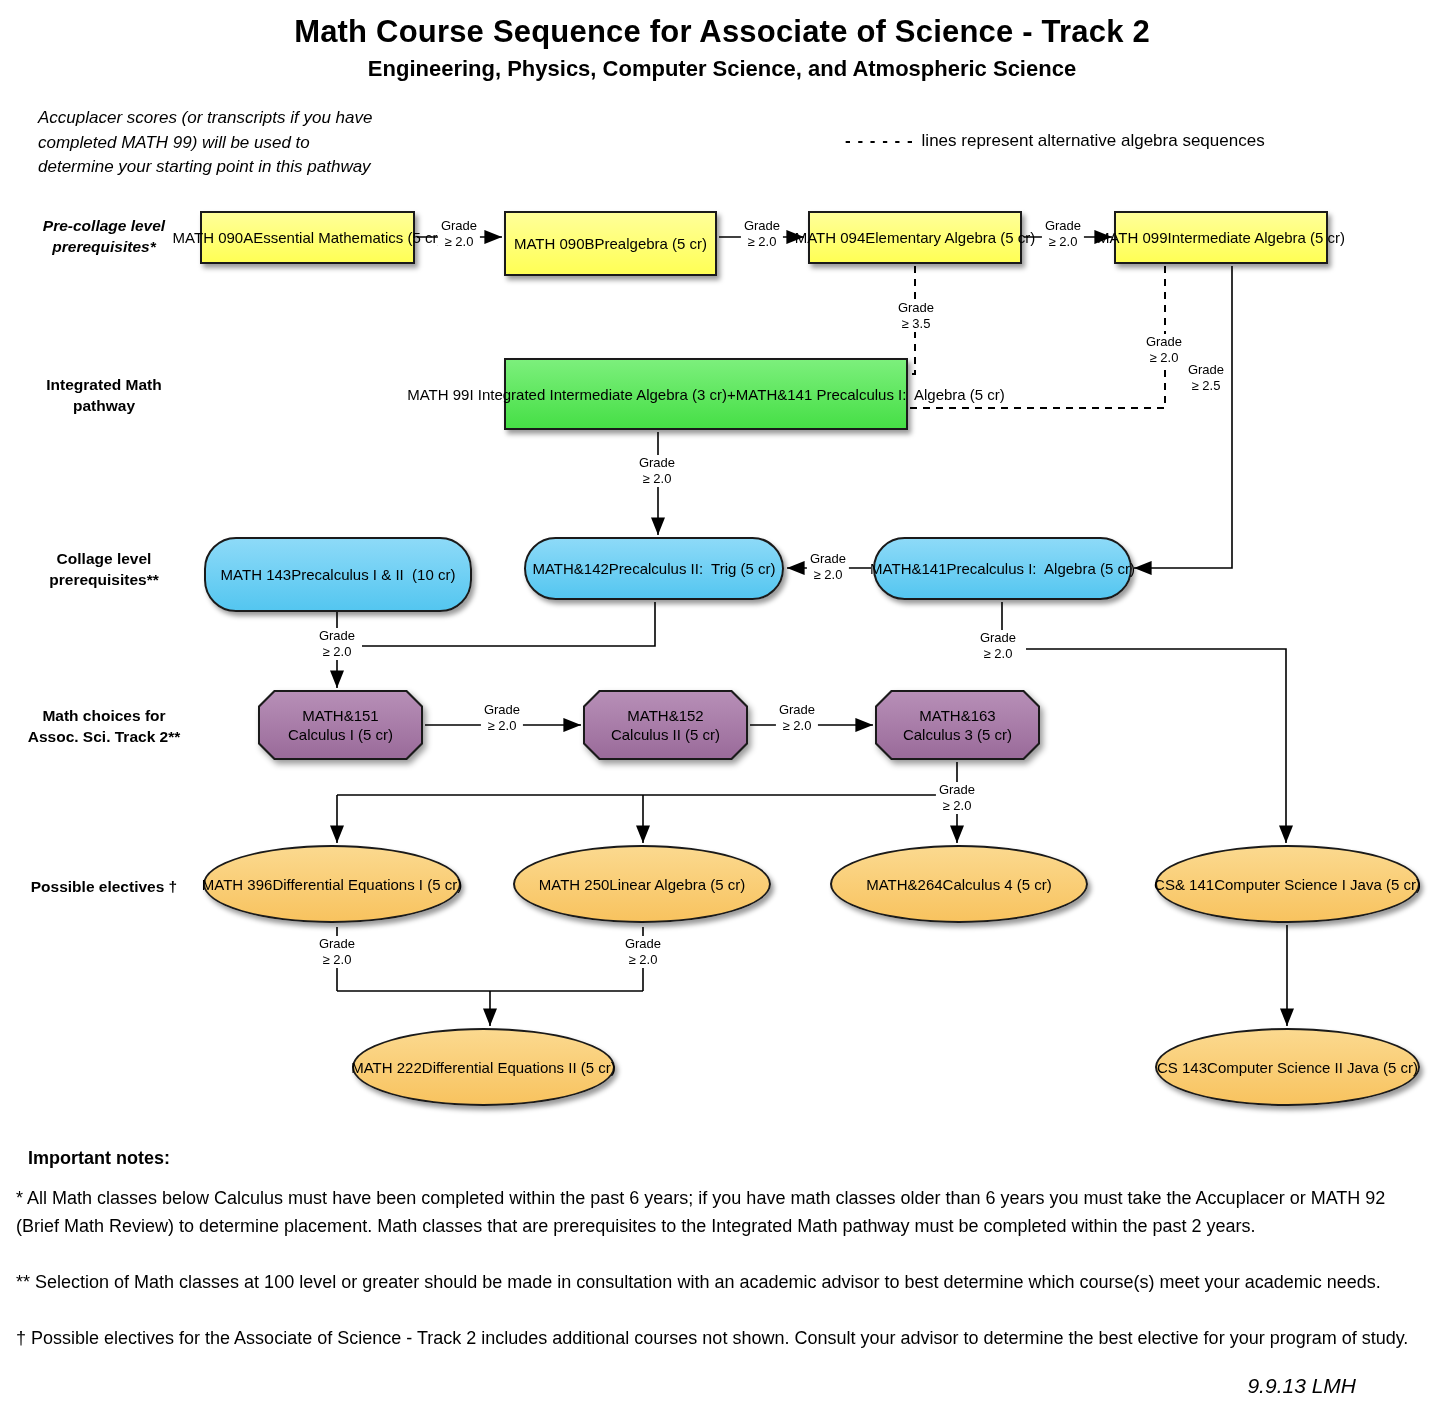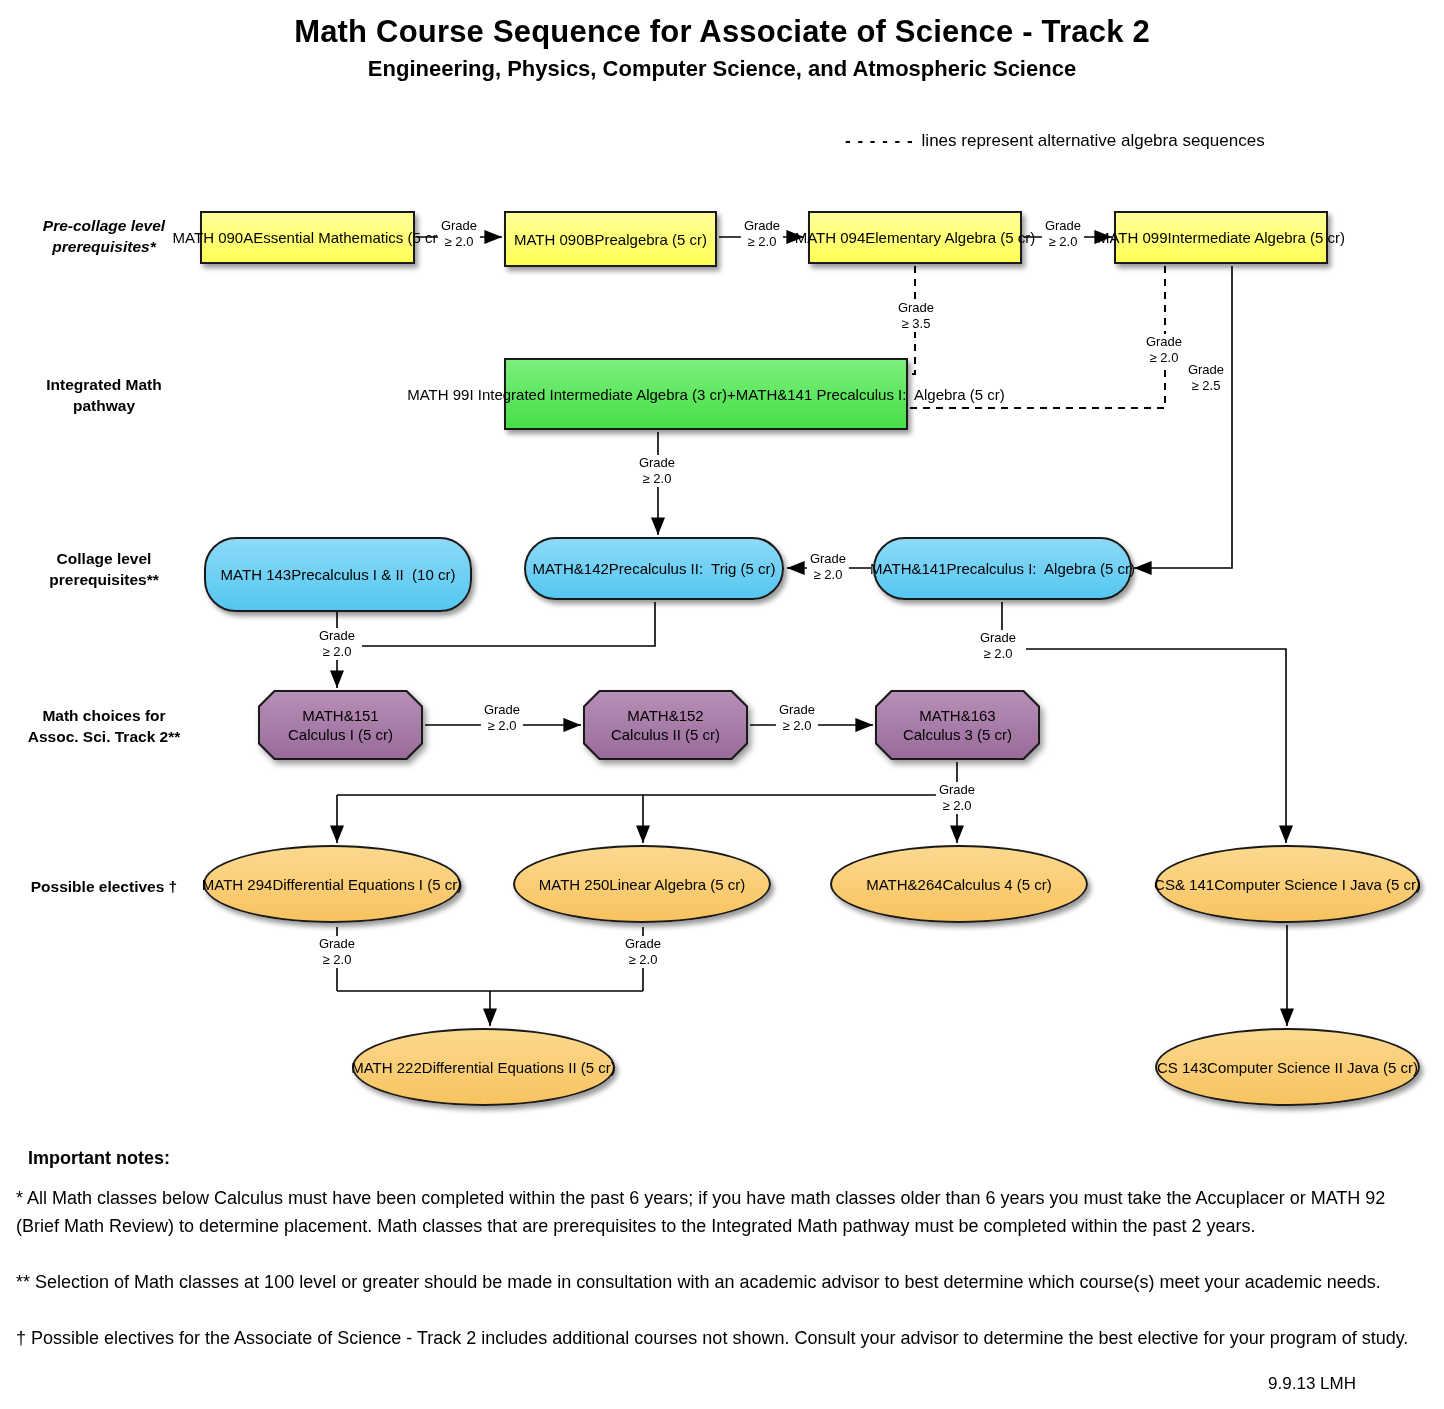--- a/index.html
+++ b/index.html
@@ -38,29 +38,32 @@
     text-align:center; font-size:15px; line-height:19px; }
 
   .grade {
     position:absolute; z-index:3; transform:translateX(-50%);
     background:#ffffff; font-size:13px; line-height:16px; text-align:center; padding:0 3px; white-space:pre;
   }
 
   .notes { left:16px; top:1133px; width:1414px; font-size:18px; line-height:1.55; }
   .notes h3 { margin:12px; font-size:18px; }
   .notes p { margin:0 0 28px 0; }
-  .footer { right:88px; top:1374px; font-size:17px; }
+  .footer { right:88px; top:1374px; font-size:21px;font-style:italic; }
 </style>
 </head>
 <body>
 
 <div id="stage">
 
   <div class="abs pagetitle">Math Course Sequence for Associate of Science - Track 2</div>
   <div class="abs pagesub">Engineering, Physics, Computer Science, and Atmospheric Science</div>
+  <div class="abs intro">Accuplacer scores (or transcripts if you have
+completed MATH 99) will be used to
+determine your starting point in this pathway</div>
 
   <div class="abs legend">
     <span class="dashes">- - - - - -</span><span>lines represent alternative algebra sequences</span>
   </div>
 
   <div class="abs rowlabel" style="left:13px; top:216px; width:182px;font-style:italic;">Pre-collage level
 prerequisites*</div>
   <div class="abs rowlabel" style="left:13px; top:375px; width:182px;">Integrated Math
 pathway</div>
   <div class="abs rowlabel" style="left:13px; top:549px; width:182px;">Collage level
@@ -101,21 +104,21 @@
     <g stroke="#000" stroke-width="2" fill="none" stroke-dasharray="7,6">
       <path d="M915,266 V374 H862" marker-end="url(#arr)"></path>
       <path d="M1165,266 V408 H862" marker-end="url(#arr)"></path>
     </g>
   </svg>
 
   <div class="node yellow" style="left:200px; top:211px; width:215px; height:53px;">
     <div class="nl">MATH 090A</div>
     <div class="nl">Essential Mathematics (5 cr)</div>
   </div>
-  <div class="node yellow" style="left:504px; top:211px; width:213px; height:56px;">
+  <div class="node yellow" style="left:504px; top:211px; width:213px; height:65px;">
     <div class="nl">MATH 090B</div>
     <div class="nl">Prealgebra (5 cr)</div>
   </div>
   <div class="node yellow" style="left:808px; top:211px; width:214px; height:53px;">
     <div class="nl">MATH 094</div>
     <div class="nl">Elementary Algebra (5 cr)</div>
   </div>
   <div class="node yellow" style="left:1114px; top:211px; width:214px; height:53px;">
     <div class="nl">MATH 099</div>
     <div class="nl">Intermediate Algebra (5 cr)</div>
@@ -159,21 +162,21 @@
   <div class="oct" style="left:875px; top:690px; width:165px; height:70px;">
     <div class="oct-border"></div>
     <div class="oct-fill"></div>
     <div class="txt">
       <div class="nl">MATH&amp;163</div>
       <div class="nl">Calculus 3 (5 cr)</div>
     </div>
   </div>
 
   <div class="node orange" style="left:203px; top:845px; width:258px; height:78px;">
-    <div class="nl">MATH 294</div>
+    <div class="nl">MATH 396</div>
     <div class="nl">Differential Equations I (5 cr)</div>
   </div>
   <div class="node orange" style="left:513px; top:845px; width:258px; height:78px;">
     <div class="nl">MATH 250</div>
     <div class="nl">Linear Algebra (5 cr)</div>
   </div>
   <div class="node orange" style="left:830px; top:845px; width:258px; height:78px;">
     <div class="nl">MATH&amp;264</div>
     <div class="nl">Calculus 4 (5 cr)</div>
   </div>

